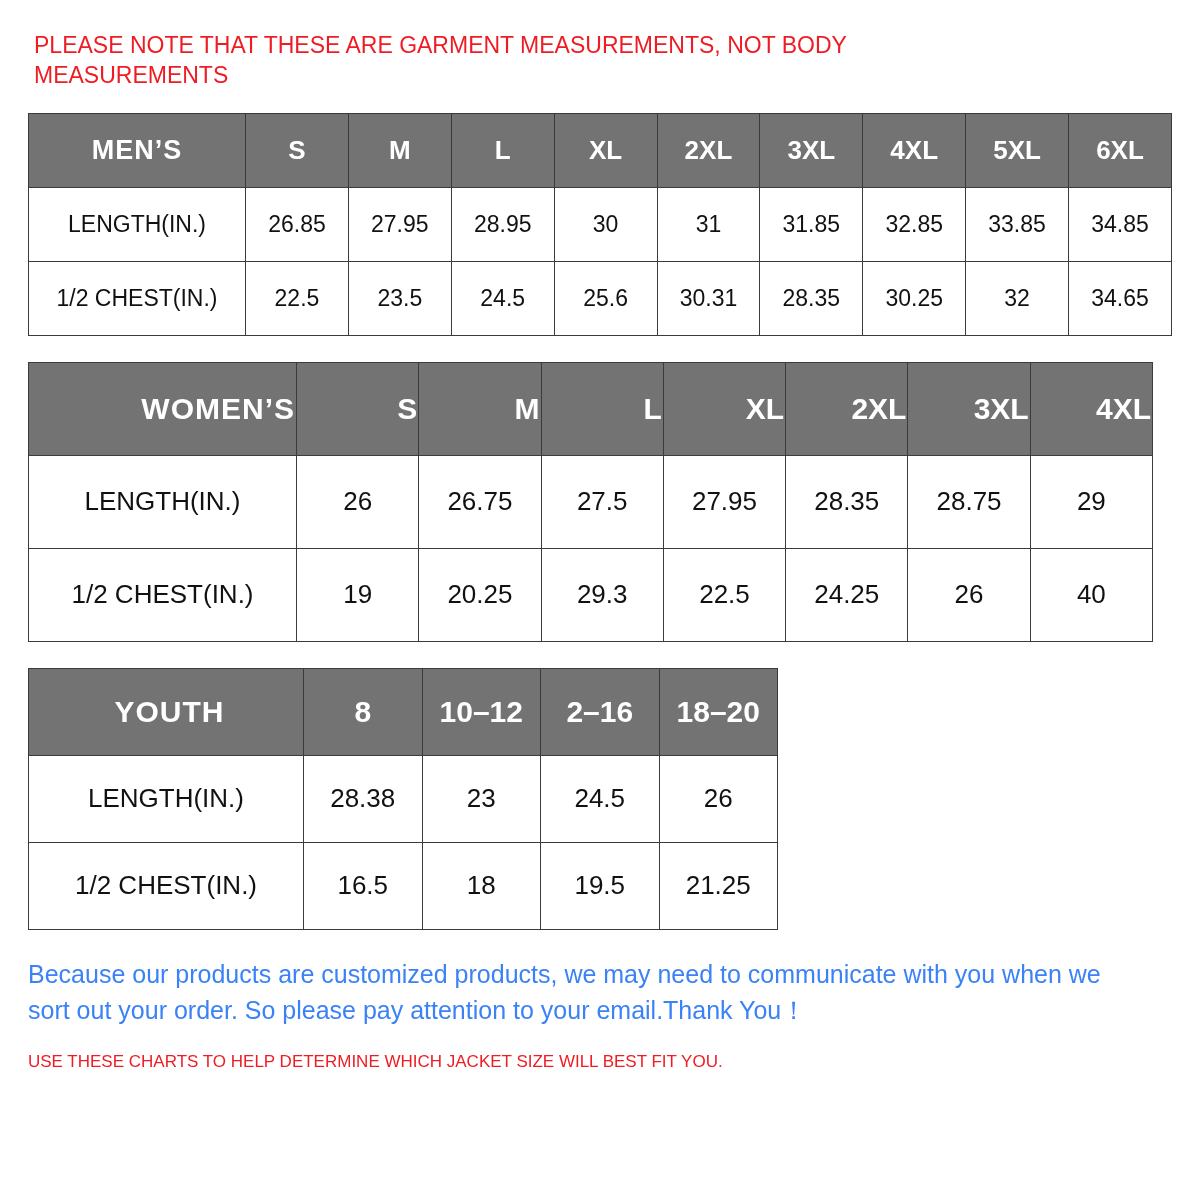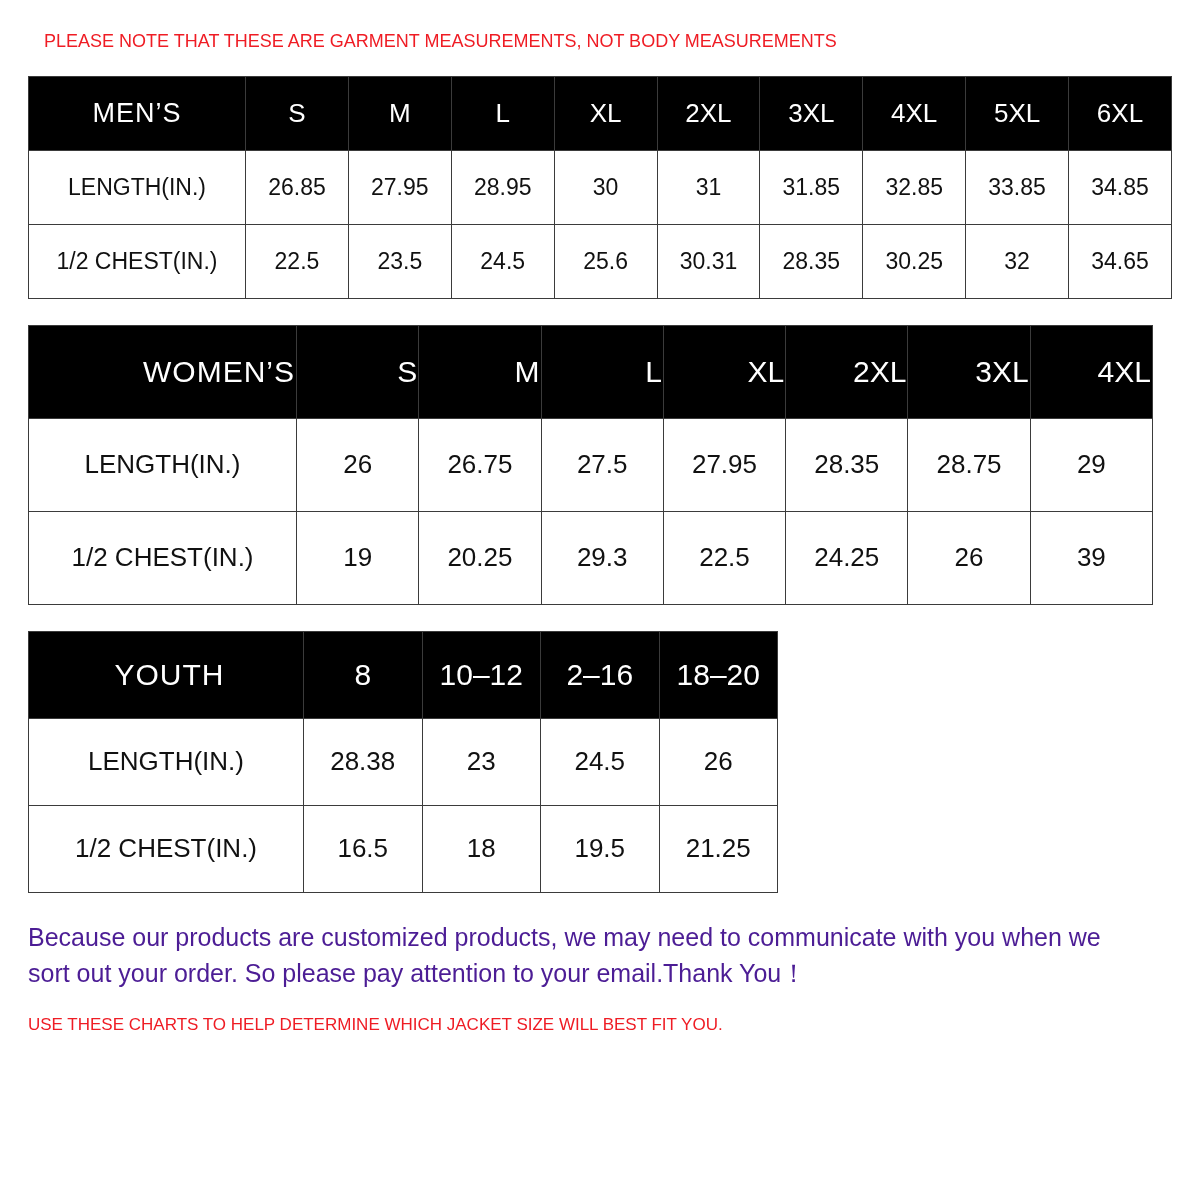--- a/index.html
+++ b/index.html
@@ -23,42 +23,42 @@
   .title {
     font-size: 45px;
     font-weight: bold;
     letter-spacing: 2.5px;
     color: #000000;
     margin: 0 0 12px 0;
     line-height: 1.05;
   }
   .note-top {
     color: #ef1c24;
-    font-size: 18px;
+    font-size: 23px;
     line-height: 1.32;
     max-width: 900px;
-    margin: 0 0 22px 16px;
+    margin: 0 0 22px 6px;
   }
   table {
     border-collapse: collapse;
     table-layout: fixed;
     margin-bottom: 26px;
   }
   table td {
     border: 1px solid #3b3b3b;
     text-align: center;
     vertical-align: middle;
     font-size: 23px;
     color: #111111;
     background: #ffffff;
   }
   thead td {
-    background: #000000;
+    background: #737373;
     color: #ffffff;
-    font-weight: normal;
+    font-weight: bold;
   }
   .row-label {
     font-size: 23px;
     white-space: nowrap;
   }
   
   #mens-table { width: 1144px; }
   #mens-table td { height: 71px; }
   #mens-table .col-label { width: 214px; }
   #mens-table thead .col-label { font-size: 27px; letter-spacing: 1px; }
@@ -74,21 +74,21 @@
 
   
   #youth-table { width: 750px; }
   #youth-table td { height: 84px; }
   #youth-table .col-label { width: 265px; }
   #youth-table td { font-size: 26px; }
   #youth-table thead .col-label { font-size: 30px; letter-spacing: 1px; padding-left: 8px; }
   #youth-table thead td { font-size: 30px; }
 
   .note-bottom {
-    color: #4c1d95;
+    color: #3b82f6;
     font-size: 25px;
     line-height: 1.45;
     max-width: 1120px;
     margin: 12px 0 0 0;
   }
   .note-bottom-2 {
     color: #ef1c24;
     font-size: 17px;
     line-height: 1.4;
     margin: 22px 0 0 0;
@@ -170,21 +170,21 @@
         <td>29</td>
       </tr>
       <tr>
         <td class="col-label row-label">1/2 CHEST(IN.)</td>
         <td>19</td>
         <td>20.25</td>
         <td>29.3</td>
         <td>22.5</td>
         <td>24.25</td>
         <td>26</td>
-        <td>39</td>
+        <td>40</td>
       </tr>
     </tbody>
   </table>
 
   <table id="youth-table">
     <thead>
       <tr>
         <td class="col-label">YOUTH</td>
         <td>8</td>
         <td>10–12</td>

